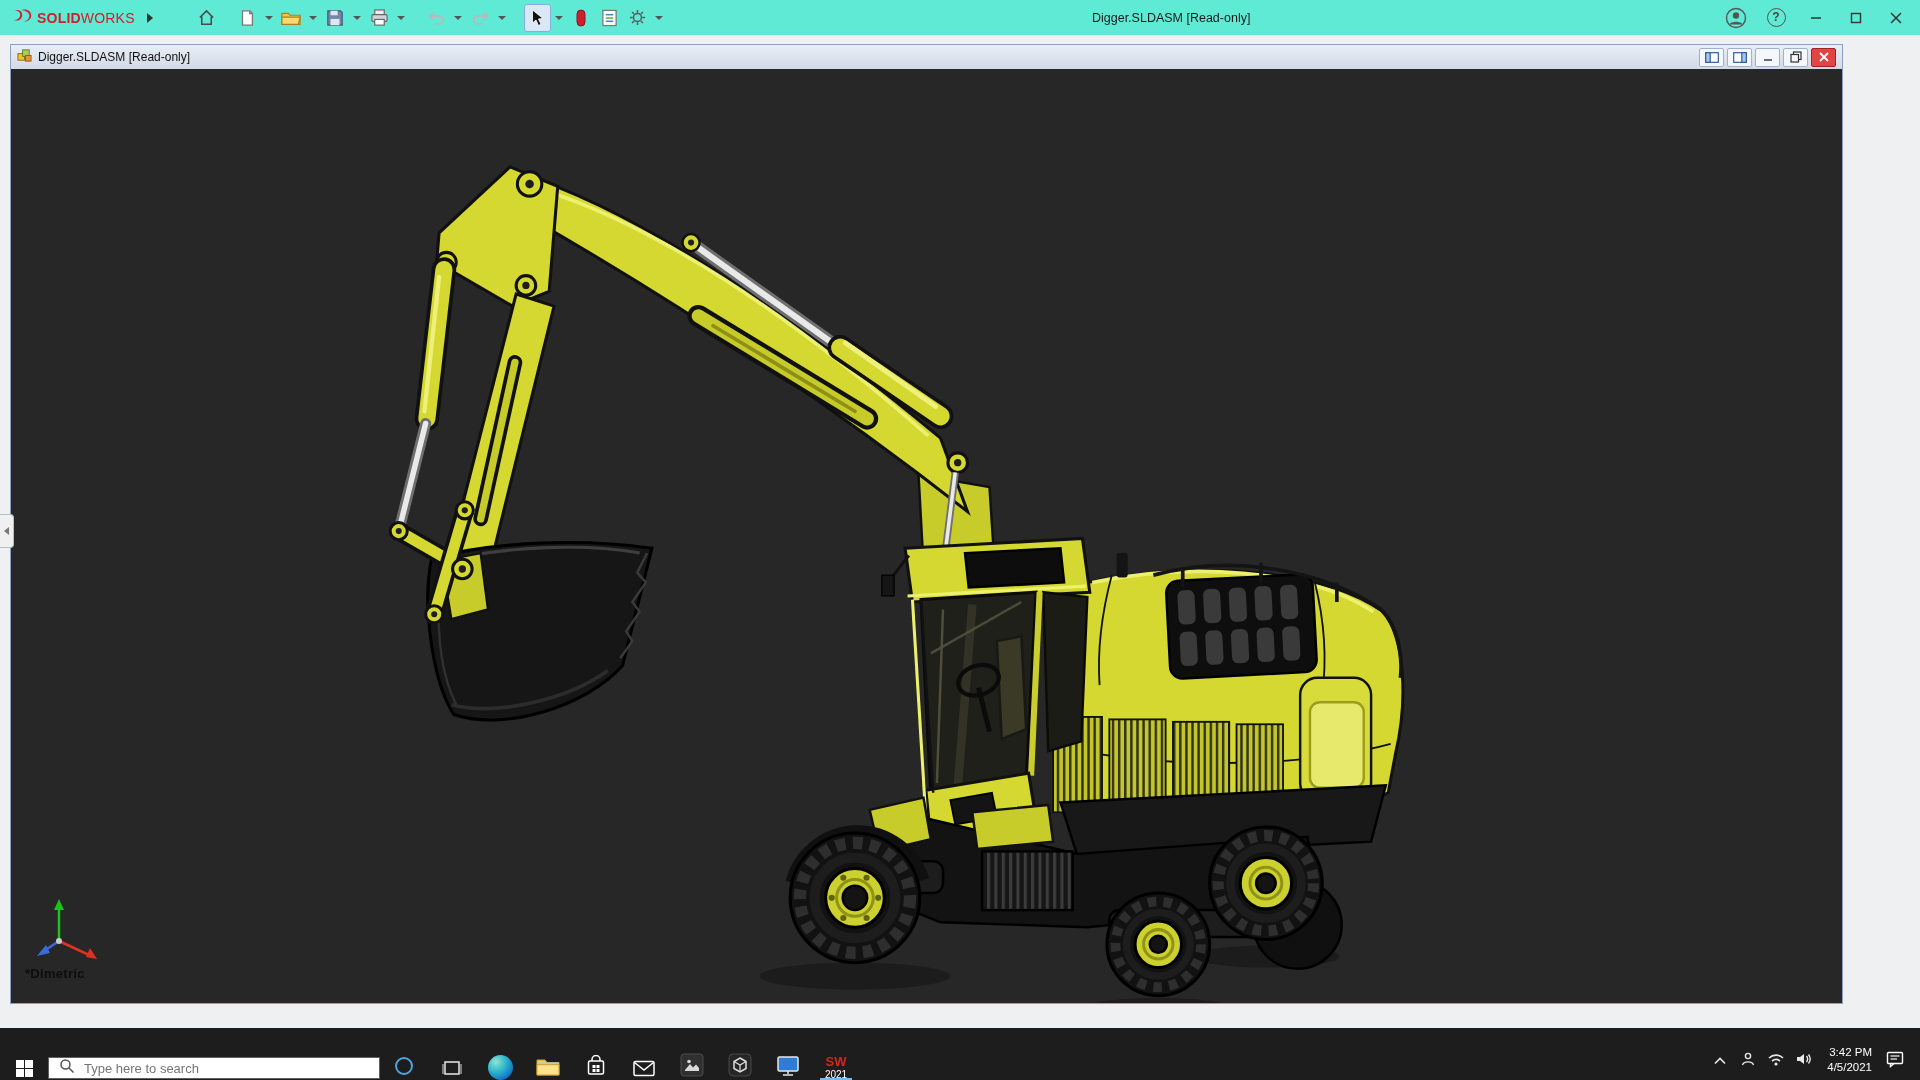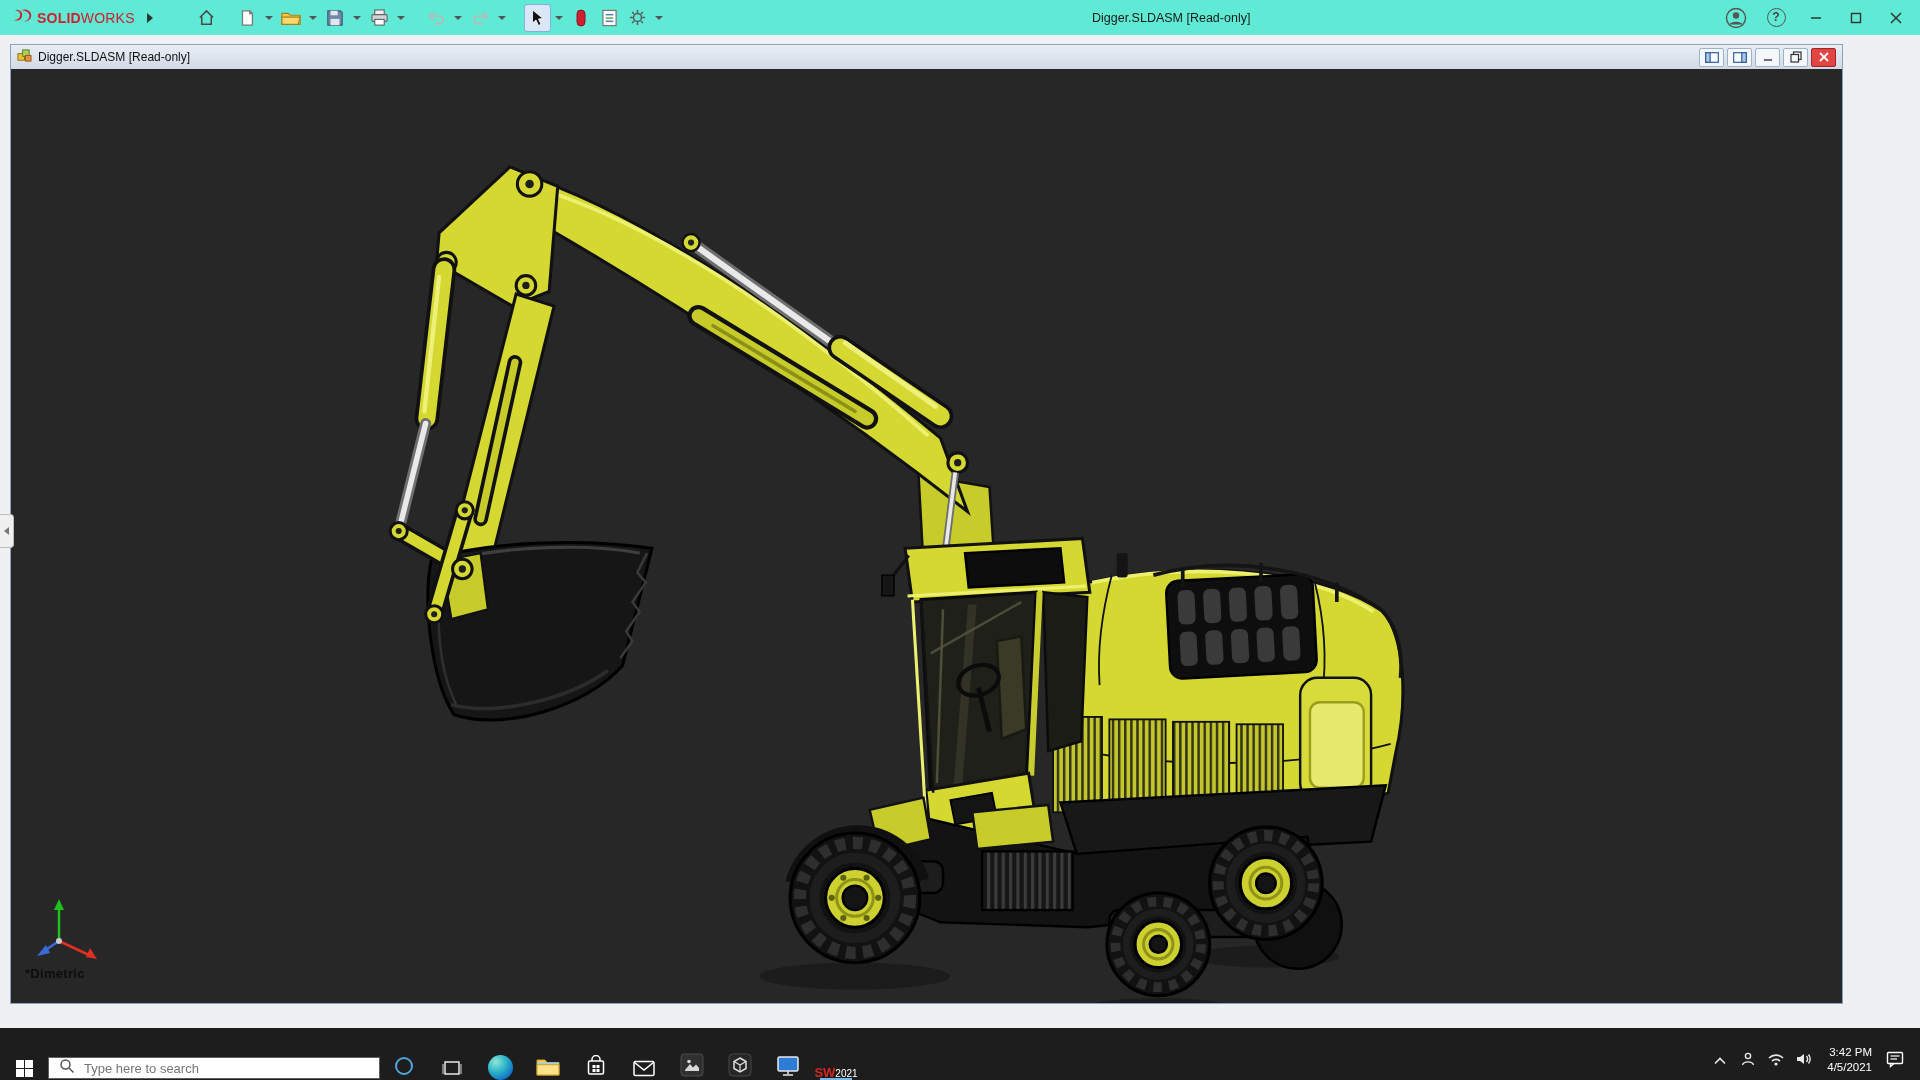--- a/index.html
+++ b/index.html
@@ -39,21 +39,21 @@
 
 .edgetab{position:absolute;left:0;top:514px;width:14px;height:34px;background:#f0f0f0;border:1px solid #bdbdbd;border-left:none;border-radius:0 4px 4px 0;display:flex;align-items:center;justify-content:center;z-index:20}
 .tri-left{width:0;height:0;border-top:4px solid transparent;border-bottom:4px solid transparent;border-right:5px solid #777}
 
 
 .taskbar{position:absolute;left:0;bottom:0;width:100%;height:52px;background:#1d1d1d;display:flex;align-items:flex-end;z-index:30}
 .tkbtn{width:48px;display:flex;align-items:center;justify-content:center;position:relative}
 .search{width:332px;margin:1px 0;background:#fff;border:1px solid #5f5f5f;display:flex;align-items:center;padding:0 10px;gap:9px}
 .search input{border:0;outline:0;flex:1;font-size:13px;color:#444;font-family:inherit;background:transparent}
 .edgeicon{width:25px;height:25px;border-radius:50%;background:radial-gradient(circle at 32% 28%,#8ee5d4,#2bb3c9 42%,#1173c8 75%,#0b4f96)}
-.swbtn{flex-direction:row;justify-content:center}
+.swbtn{flex-direction:column;justify-content:center}
 .sw-label{color:#d5261c;font-weight:800;font-size:13px;line-height:1.05}
 .sw-year{color:#fff;font-size:10px;line-height:1.1}
 .active-bar{position:absolute;bottom:0;left:8px;right:8px;height:2.5px;background:#79b8ea}
 .tray{margin-left:auto;display:flex;align-items:center;gap:2px;padding-right:12px}
 .trayicon{width:26px;height:40px;display:flex;align-items:center;justify-content:center}
 .clock{color:#fff;font-size:11.5px;text-align:right;line-height:1.3;padding:0 8px}
 </style>
 </head>
 <body>
 

